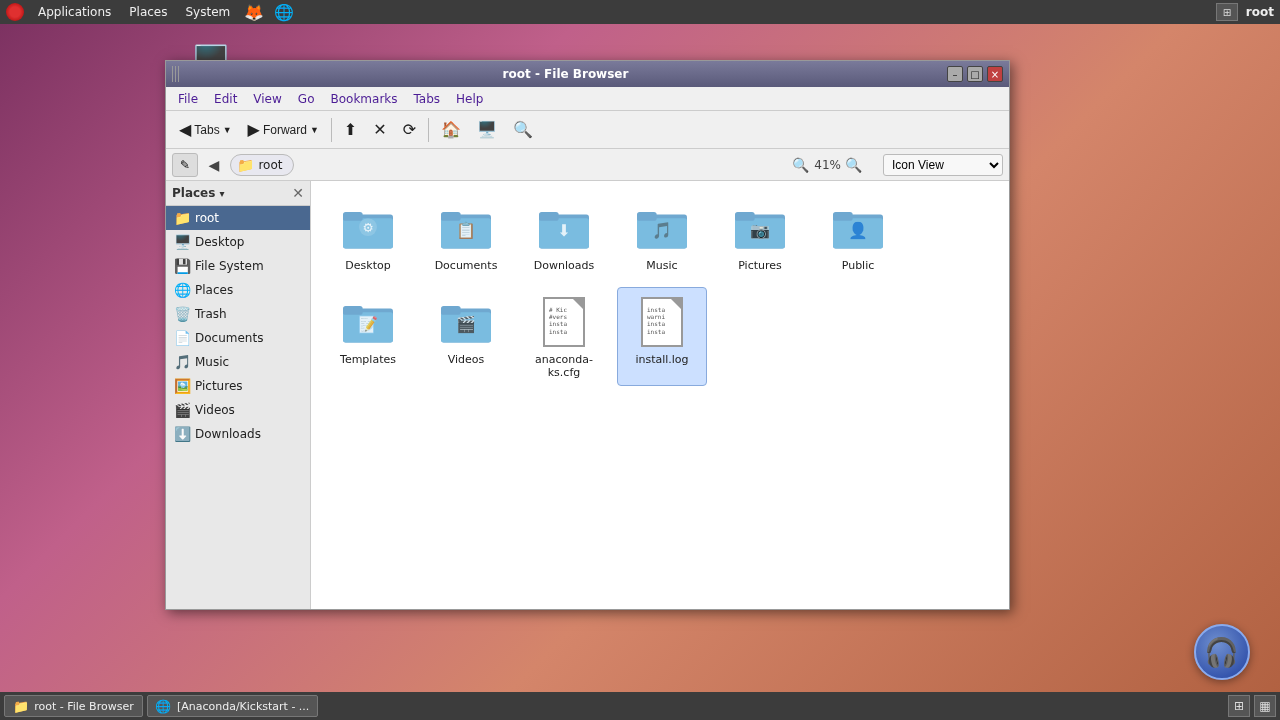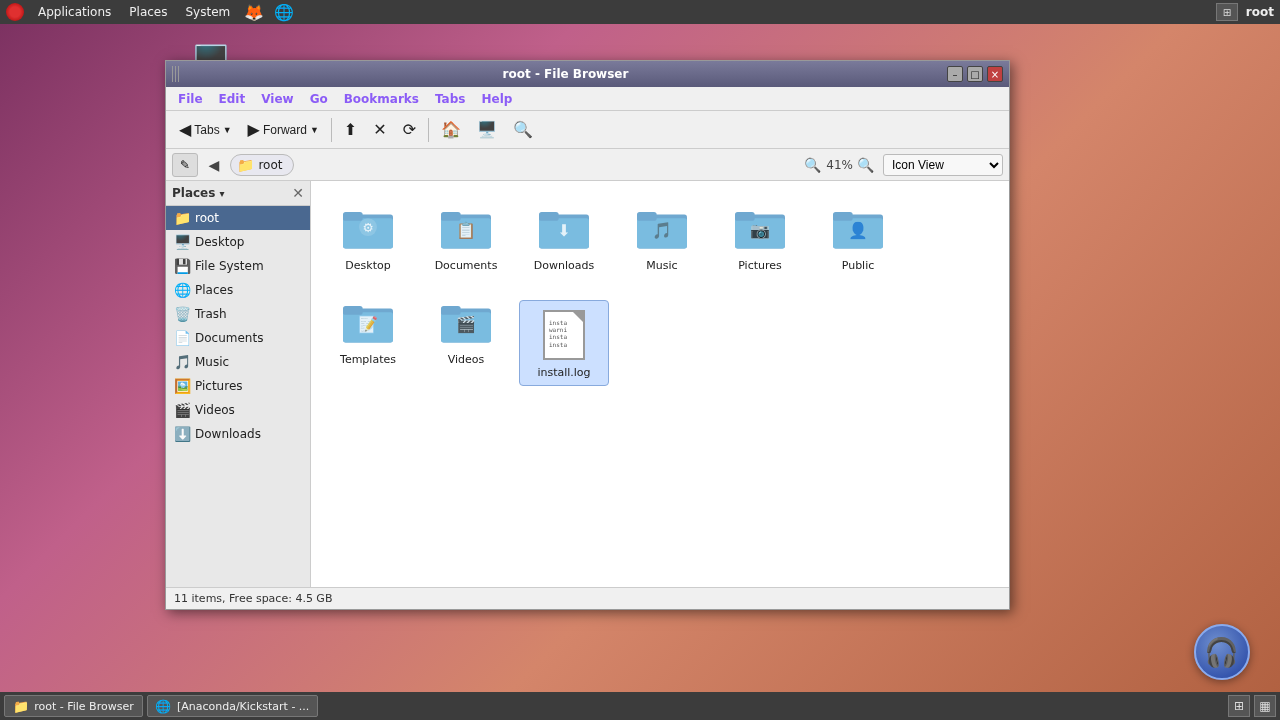--- a/index.html
+++ b/index.html
@@ -132,22 +132,21 @@
       background: #f0f0f0;
       border-bottom: 1px solid #ccc;
       display: flex;
       align-items: center;
       padding: 0 4px;
     }
     .menu-item {
       padding: 2px 8px;
       font-size: 12px;
       cursor: pointer;
-      color: #8b5cf6;
-      font-weight: bold;
+      color: #4c1d95;
     }
 
     
     #toolbar {
       height: 38px;
       background: #f0f0f0;
       border-bottom: 1px solid #ccc;
       display: flex;
       align-items: center;
       padding: 2px 6px;
@@ -224,21 +223,21 @@
     .zoom-btn {
       width: 20px; height: 20px;
       border: none; background: transparent;
       cursor: pointer;
       font-size: 14px;
       color: #444;
       display: flex; align-items: center; justify-content: center;
     }
     .zoom-level { font-size: 12px; color: #444; }
     .view-select {
-      margin-left: 4px;
+      margin-left: 16px;
       padding: 2px 4px;
       font-size: 12px;
       border: 1px solid #bbb;
       border-radius: 3px;
       background: #f8f8f8;
       cursor: pointer;
       min-width: 120px;
     }
 
     
@@ -301,21 +300,21 @@
     .file-icon-item {
       display: flex;
       flex-direction: column;
       align-items: center;
       width: 90px;
       padding: 6px 4px;
       cursor: pointer;
       border: 1px solid transparent;
       border-radius: 4px;
     }
-    .file-icon-item.selected { background: #cce0ff; border-color: #88aadd; margin-top: 13px; }
+    .file-icon-item.selected { background: #cce0ff; border-color: #88aadd; }
     .file-icon-item .fi-icon {
       width: 56px; height: 56px;
       display: flex; align-items: center; justify-content: center;
       font-size: 40px;
       position: relative;
     }
     .file-icon-item .fi-label {
       font-size: 11px;
       text-align: center;
       margin-top: 3px;
@@ -643,41 +642,49 @@
             <svg class="folder-svg" viewBox="0 0 56 46">
               <rect x="0" y="8" width="56" height="38" rx="3" fill="#6fa8d0"></rect>
               <rect x="0" y="12" width="56" height="34" rx="3" fill="#7abce0"></rect>
               <rect x="0" y="5" width="22" height="10" rx="3" fill="#6fa8d0"></rect>
               <text x="28" y="32" text-anchor="middle" font-size="18" fill="rgba(255,255,255,0.8)">🎬</text>
             </svg>
           </div>
           <div class="fi-label">Videos</div>
         </div>
 
+        <div class="file-icon-item">
+          <div class="fi-icon">
+            <div style="width:42px; height:50px; background:white; border:2px solid #999; position:relative; display:flex; flex-direction:column; padding:5px 4px; gap:2px; overflow:hidden;">
+              <div style="position:absolute; top:0; right:0; width:0; height:0; border-style:solid; border-width:0 10px 10px 0; border-color:transparent #999 transparent transparent;"></div>
+              <div style="font-size:6px; color:#555; font-family:monospace; line-height:1.2; margin-top:2px;">
+                # Kic<br>#vers<br>insta<br>insta
+              </div>
+            </div>
+          </div>
+          <div class="fi-label">anaconda-ks.cfg</div>
+        </div>
 
         <div class="file-icon-item selected">
           <div class="fi-icon">
             <div style="width:42px; height:50px; background:white; border:2px solid #999; position:relative; display:flex; flex-direction:column; padding:5px 4px; gap:2px; overflow:hidden;">
               <div style="position:absolute; top:0; right:0; width:0; height:0; border-style:solid; border-width:0 10px 10px 0; border-color:transparent #999 transparent transparent;"></div>
               <div style="font-size:6px; color:#555; font-family:monospace; line-height:1.2; margin-top:2px;">
                 insta<br>warni<br>insta<br>insta
               </div>
             </div>
           </div>
           <div class="fi-label">install.log</div>
         </div>
 
 
       </div>
     </div>
   </div>
 
-  <div id="statusbar">
-    <span>11 items, Free space: 4.5 GB</span>
-  </div>
 
 </div>
 
 <div class="avatar-circle">🎧</div>
 
 <div id="taskbar-bottom">
   <div class="bottom-task-item">
     <span class="bottom-task-icon">📁</span>
     <span>root - File Browser</span>
   </div>

